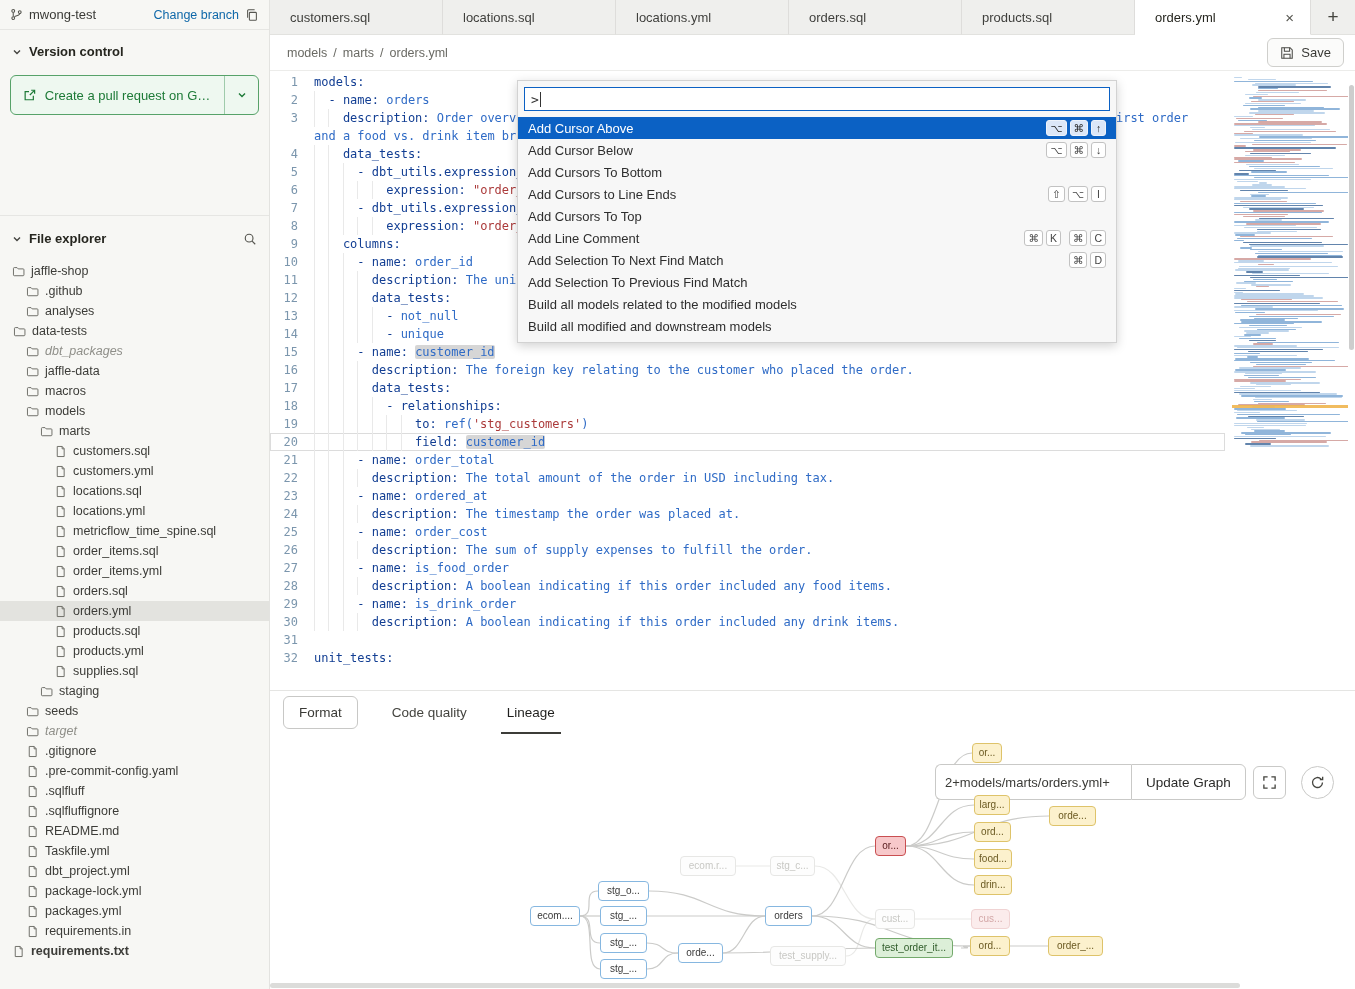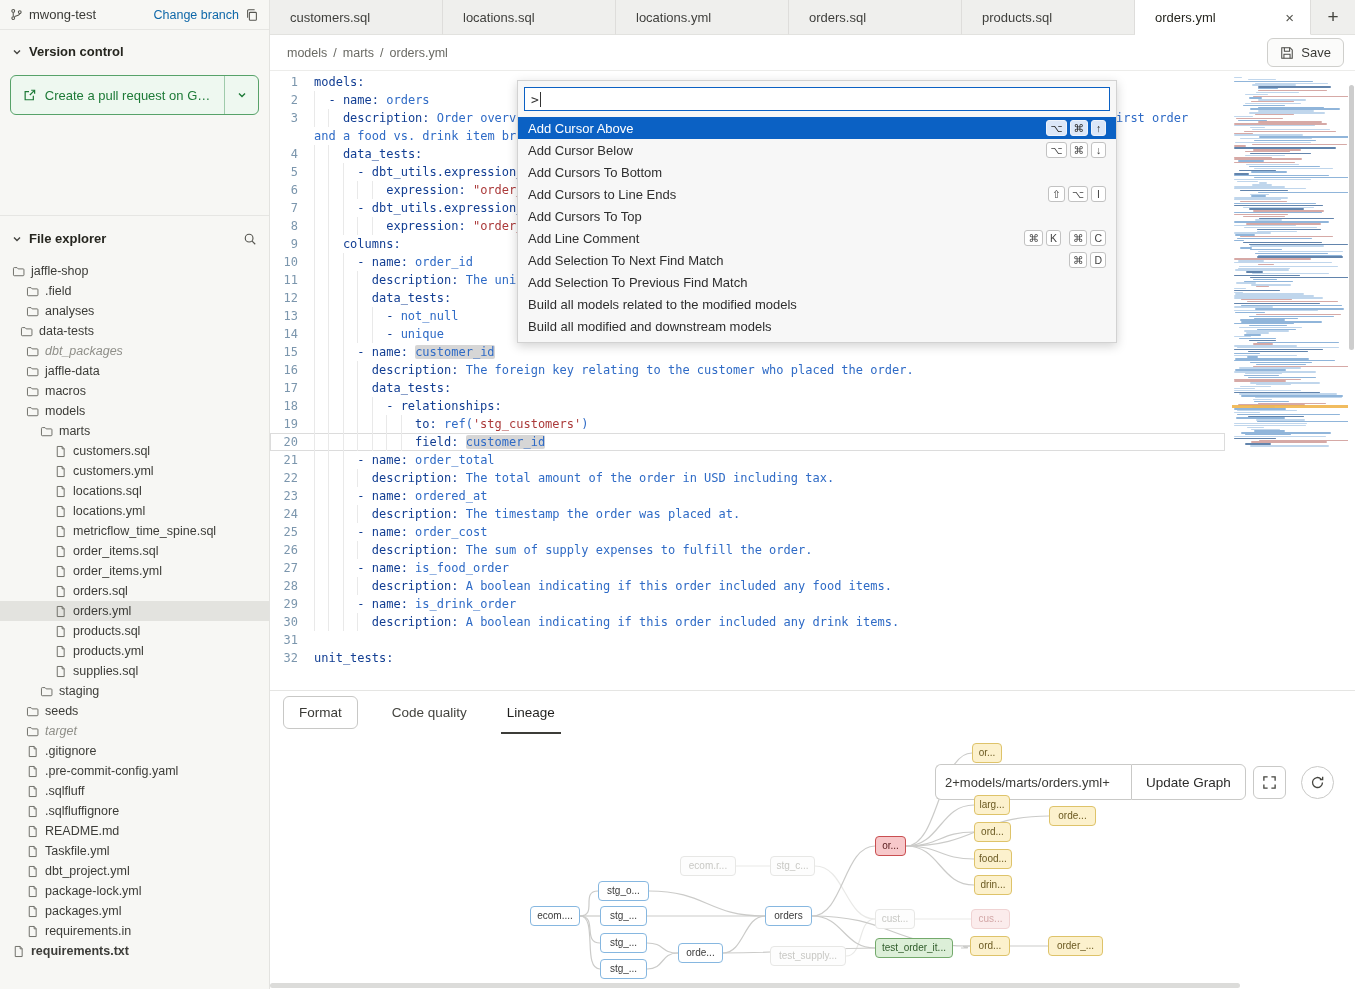--- a/index.html
+++ b/index.html
@@ -166,29 +166,29 @@
         <div class="tree-row" style="padding-left: 12px;">
           <svg width="13" height="13" viewBox="0 0 16 16" fill="none" stroke="#6e6e68" stroke-width="1.2">
             <path d="M1.8 4.2c0-.6.4-1 1-1h3.4l1.4 1.6h6.1c.6 0 1 .4 1 1v6.4c0 .6-.4 1-1 1H2.8c-.6 0-1-.4-1-1z"></path>
           </svg>
           <span class="tree-label">jaffle-shop</span>
         </div>
         <div class="tree-row" style="padding-left: 26px;">
           <svg width="13" height="13" viewBox="0 0 16 16" fill="none" stroke="#6e6e68" stroke-width="1.2">
             <path d="M1.8 4.2c0-.6.4-1 1-1h3.4l1.4 1.6h6.1c.6 0 1 .4 1 1v6.4c0 .6-.4 1-1 1H2.8c-.6 0-1-.4-1-1z"></path>
           </svg>
-          <span class="tree-label">.field</span>
+          <span class="tree-label">.github</span>
         </div>
         <div class="tree-row" style="padding-left: 26px;">
           <svg width="13" height="13" viewBox="0 0 16 16" fill="none" stroke="#6e6e68" stroke-width="1.2">
             <path d="M1.8 4.2c0-.6.4-1 1-1h3.4l1.4 1.6h6.1c.6 0 1 .4 1 1v6.4c0 .6-.4 1-1 1H2.8c-.6 0-1-.4-1-1z"></path>
           </svg>
           <span class="tree-label">analyses</span>
         </div>
-        <div class="tree-row" style="padding-left: 20px;">
+        <div class="tree-row" style="padding-left: 13px;">
           <svg width="13" height="13" viewBox="0 0 16 16" fill="none" stroke="#6e6e68" stroke-width="1.2">
             <path d="M1.8 4.2c0-.6.4-1 1-1h3.4l1.4 1.6h6.1c.6 0 1 .4 1 1v6.4c0 .6-.4 1-1 1H2.8c-.6 0-1-.4-1-1z"></path>
           </svg>
           <span class="tree-label">data-tests</span>
         </div>
         <div class="tree-row muted" style="padding-left: 26px;">
           <svg width="13" height="13" viewBox="0 0 16 16" fill="none" stroke="#6e6e68" stroke-width="1.2">
             <path d="M1.8 4.2c0-.6.4-1 1-1h3.4l1.4 1.6h6.1c.6 0 1 .4 1 1v6.4c0 .6-.4 1-1 1H2.8c-.6 0-1-.4-1-1z"></path>
           </svg>
           <span class="tree-label">dbt_packages</span>

